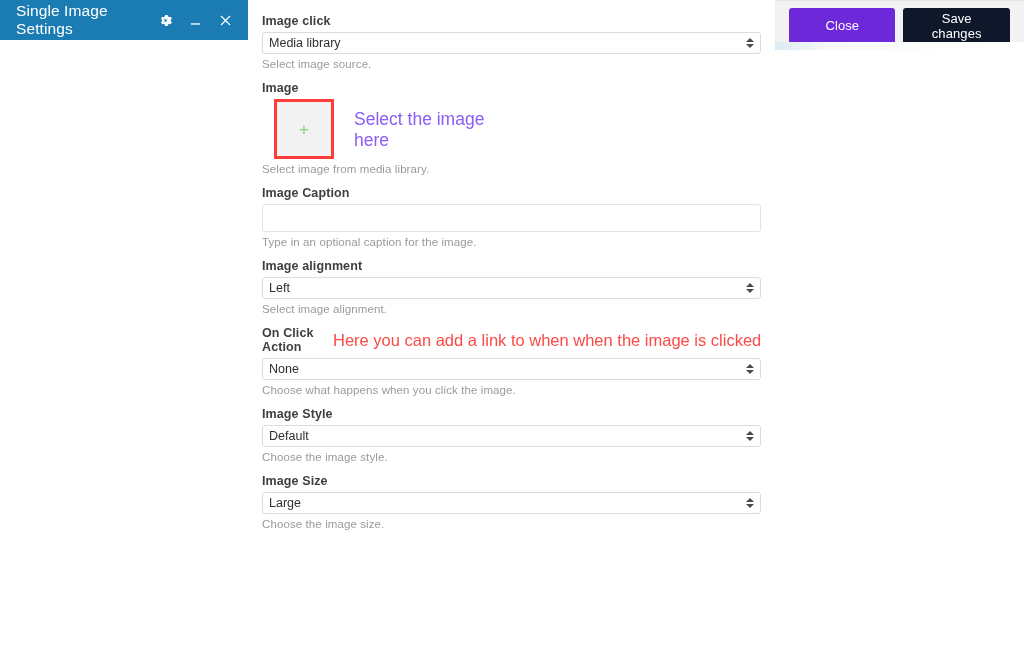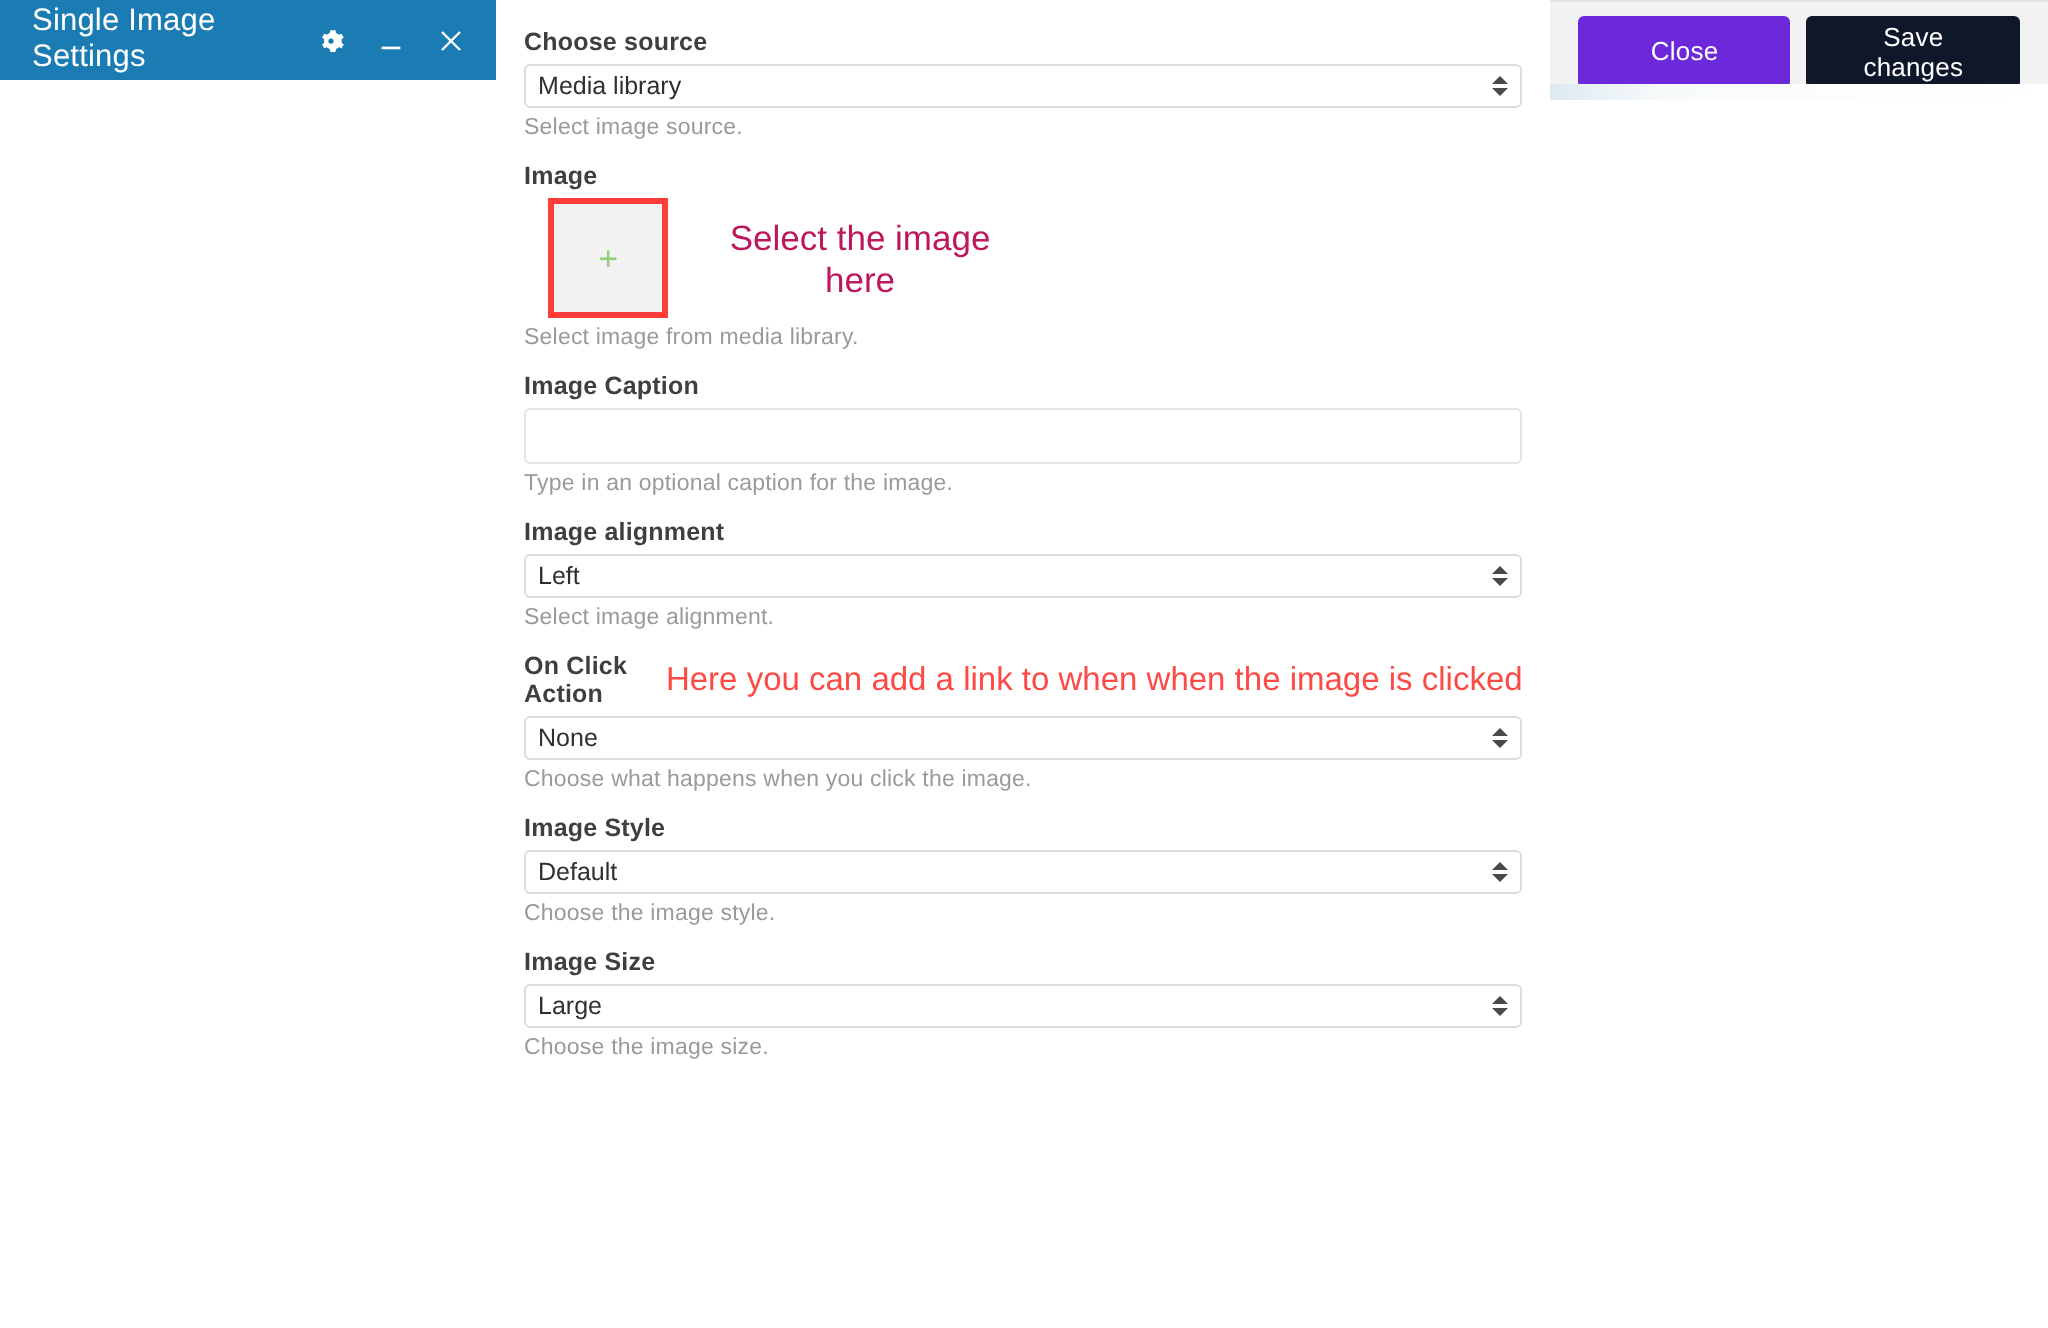--- a/index.html
+++ b/index.html
@@ -165,27 +165,27 @@
     cursor: pointer;
     margin-left: 12px;
   }
   .image-picker .plus {
     color: #8ed07b;
     font-size: 17px;
     line-height: 1;
     font-weight: 400;
   }
   .annot-image {
-    color: #be185d;
+    color: #8b5cf6;
     font-size: 17.5px;
     line-height: 21px;
     margin-left: 20px;
     margin-top: 10px;
     width: 152px;
-    text-align: center;
+    text-align: left;
     font-family: "Liberation Sans", sans-serif;
   }
 
   
   .label-inline-row {
     display: flex;
     align-items: center;
     margin-bottom: 4px;
   }
   .label-inline-row .field-label { margin-bottom: 0; }
@@ -264,21 +264,21 @@
         <svg viewBox="0 0 16 16" width="15" height="15" aria-hidden="true">
           <path d="M3.2 3.2 L12.8 12.8 M12.8 3.2 L3.2 12.8" stroke="currentColor" stroke-width="1.3" fill="none"></path>
         </svg>
       </span>
     </div>
   </div>
 
   <div class="modal-body">
 
     <div class="field">
-      <label class="field-label">Choose source</label>
+      <label class="field-label">Image click</label>
       <div class="select-wrap">
         <select class="form-select">
           <option>Media library</option>
         </select>
         <span class="select-spin">
             <i class="up"></i>
             <i class="down"></i>
           </span>
       </div>
       <span class="field-help">Select image source.</span>

